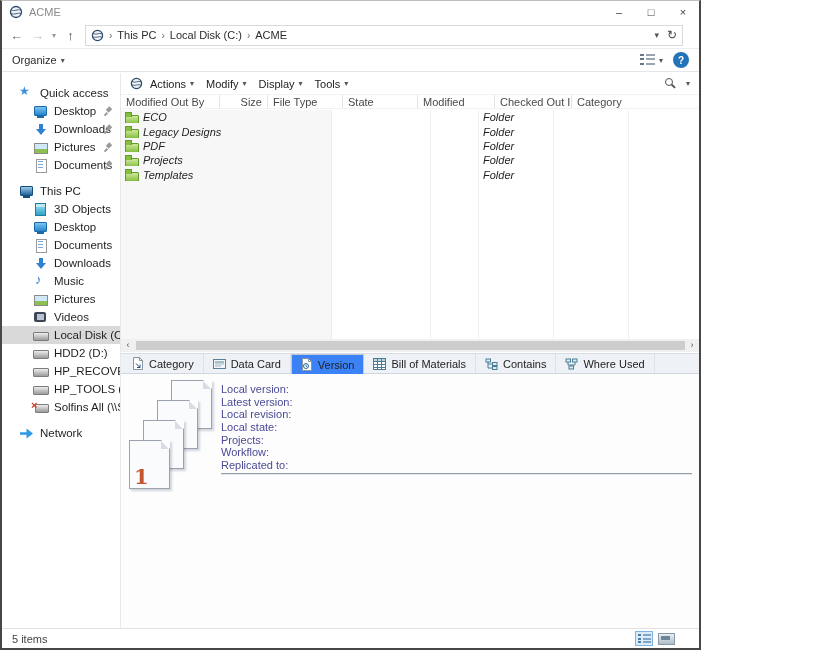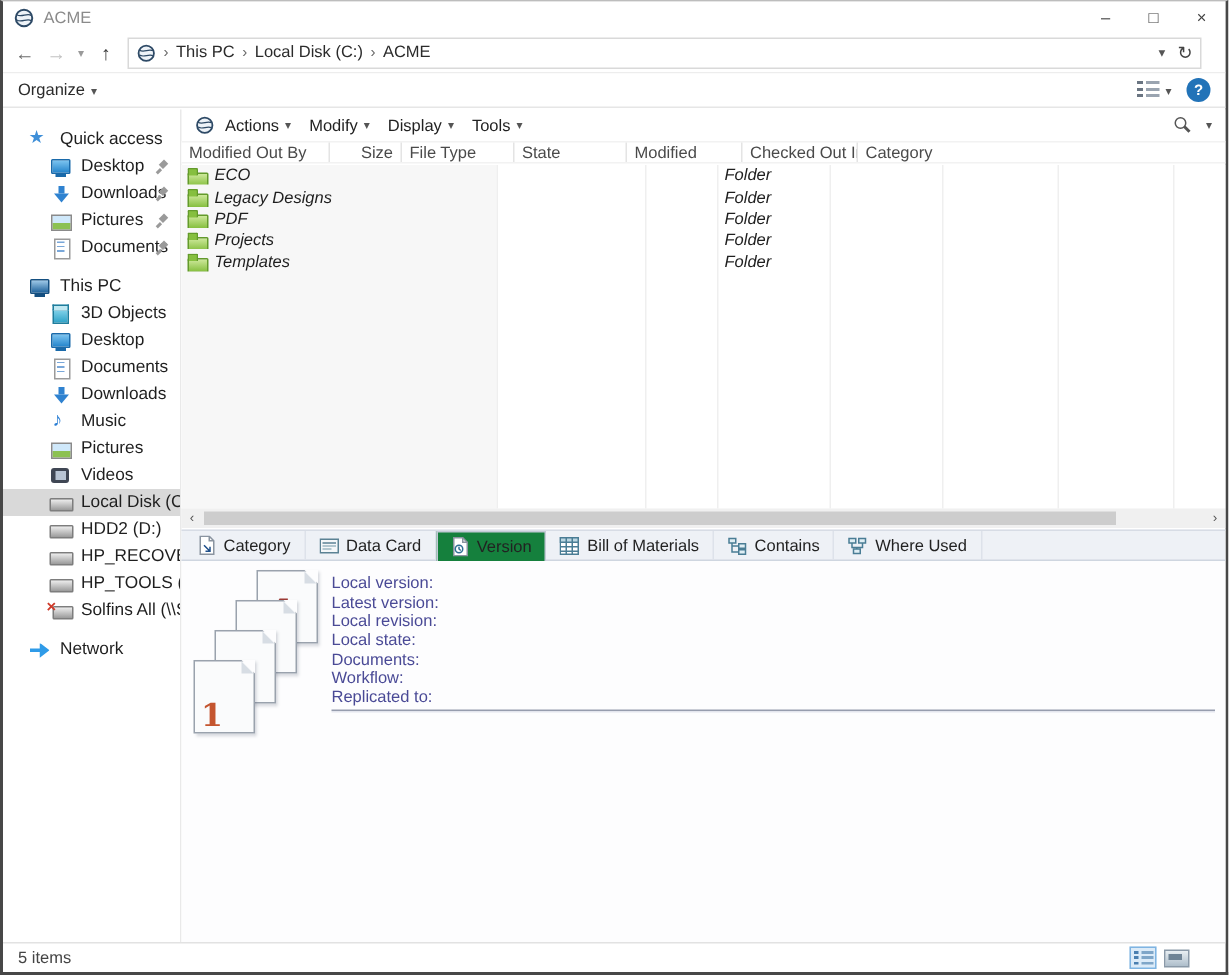--- a/index.html
+++ b/index.html
@@ -1,17 +1,17 @@
 <!DOCTYPE html>
 <html><head>
 <meta charset="utf-8">
 <style>
   html,body{margin:0;padding:0;background:#ffffff;}
   *{box-sizing:border-box;}
-  .frame{position:relative;width:819px;height:650px;background:#fff;
+  .frame{position:relative;width:701px;height:650px;background:#fff;
     border-left:2px solid #474747;border-right:2px solid #474747;border-bottom:2px solid #474747;border-top:1px solid #bdbdbd;
     overflow:hidden;font-family:"Liberation Sans",sans-serif;color:#222;}
   
   .titlebar{height:21px;display:flex;align-items:center;padding:0 0 0 7px;background:#fff;}
   .app-title{font-size:11px;color:#8a8a8a;margin-left:6px;}
   .win-controls{margin-left:auto;display:flex;height:100%;}
   .win-btn{width:32px;display:flex;align-items:center;justify-content:center;font-size:11px;color:#404040;cursor:default;}
   
   .addrrow{height:27px;display:flex;align-items:center;background:#fff;border-bottom:1px solid #ededed;padding:0 8px 0 4px;}
   .nav-btn{width:21px;text-align:center;font-size:13px;line-height:21px;}
@@ -89,21 +89,21 @@
   .ico-folder::before{content:"";position:absolute;left:0;top:3px;width:12px;height:8px;background:linear-gradient(#cde89a,#86bf3f);border:1px solid #639a2b;border-radius:1px;}
   .ico-folder::after{content:"";position:absolute;left:0;top:0;width:5px;height:4px;background:#86bf3f;border:1px solid #639a2b;border-bottom:none;border-radius:1px 1px 0 0;}
   
   .hscroll{position:absolute;top:266px;left:0;right:0;height:13px;background:#f0f0f0;display:flex;align-items:center;}
   .harrow{width:14px;text-align:center;font-size:9px;color:#555;line-height:13px;flex:0 0 14px;}
   .hthumb{height:9px;width:608px;background:#cdcdcd;margin-left:1px;}
   .hspacer{flex:1;}
   
   .tabbar{position:absolute;top:280px;left:0;right:0;height:21px;background:#eef1f6;border-top:1px solid #d7dce5;border-bottom:1px solid #cfd6e0;display:flex;align-items:stretch;padding-left:2px;}
   .tab{display:flex;align-items:center;gap:5px;padding:0 9px;font-size:11px;color:#222;border-right:1px solid #dde2ea;}
-  .tab.active{background:#15803d;border:1px solid #c3cad6;border-bottom:none;margin-bottom:-1px;position:relative;z-index:2;}
+  .tab.active{background:#3b82f6;border:1px solid #c3cad6;border-bottom:none;margin-bottom:-1px;position:relative;z-index:2;}
   
   .detail{position:absolute;top:301px;left:0;right:0;bottom:0;background:#fdfdfe;}
   .stack{position:absolute;left:6px;top:4px;width:96px;height:115px;}
   .page{position:absolute;width:41px;height:49px;background:#fafbfc;border:1px solid #9aa2ad;box-shadow:1.5px 1.5px 2px rgba(80,90,110,.25);}
   .page::after{content:"";position:absolute;top:-1px;right:-1px;width:0;height:0;border-top:9px solid #fdfdfe;border-left:9px solid transparent;}
   .page::before{content:"";position:absolute;top:0;right:0;width:0;height:0;border-bottom:8px solid #d7dde4;border-right:8px solid transparent;}
   .p1{left:2px;top:62px;z-index:4;} .p2{left:16px;top:42px;z-index:3;} .p3{left:30px;top:22px;z-index:2;} .p4{left:44px;top:2px;z-index:1;}
   .vnum{position:absolute;left:4px;bottom:1px;font-family:"DejaVu Serif",serif;font-weight:bold;line-height:1;}
   .n1{font-size:21px;} .n2{font-size:25px;} .n3{font-size:28px;} .n4{font-size:30px;}
   .vfields{position:absolute;left:100px;top:9px;font-size:11px;color:#4a4a96;}
@@ -425,21 +425,21 @@
             </div>
           <div class="page p1">
               <span class="vnum n1" style="color: rgb(196, 85, 47);">1</span>
             </div>
         </div>
         <div class="vfields">
           <div class="vfield">Local version:</div>
           <div class="vfield">Latest version:</div>
           <div class="vfield">Local revision:</div>
           <div class="vfield">Local state:</div>
-          <div class="vfield">Documents:</div>
+          <div class="vfield">Projects:</div>
           <div class="vfield">Workflow:</div>
           <div class="vfield">Replicated to:</div>
         </div>
         <div class="vhr"></div>
       </div>
 
     </div>
   </div>
 
   <div class="statusbar">

